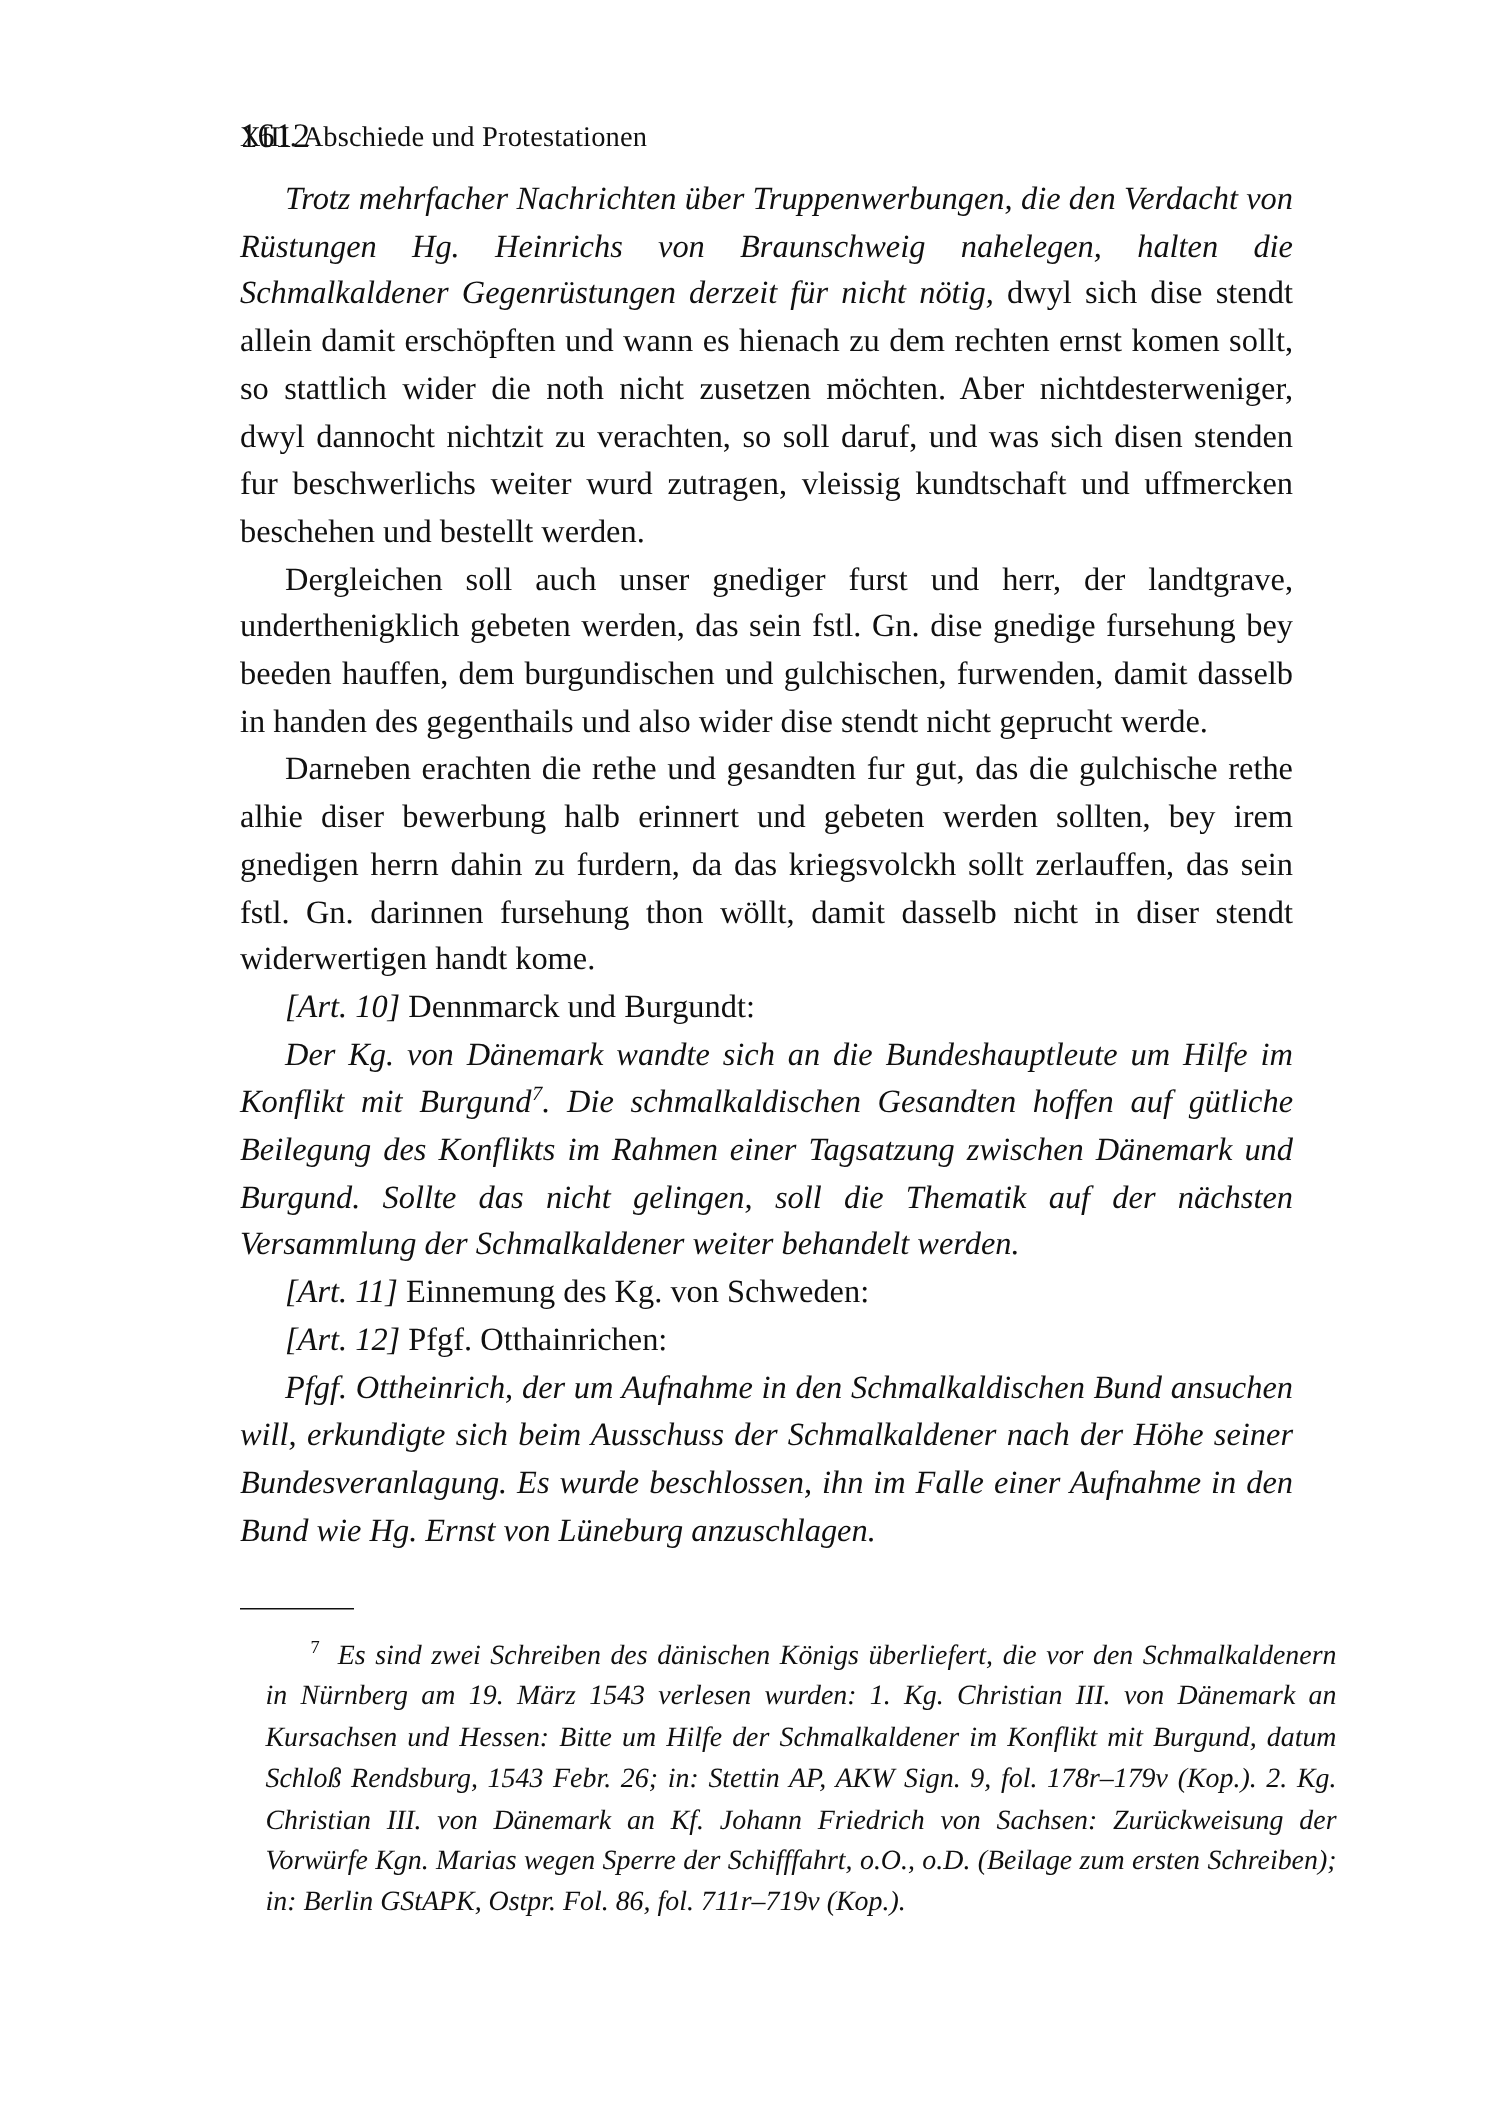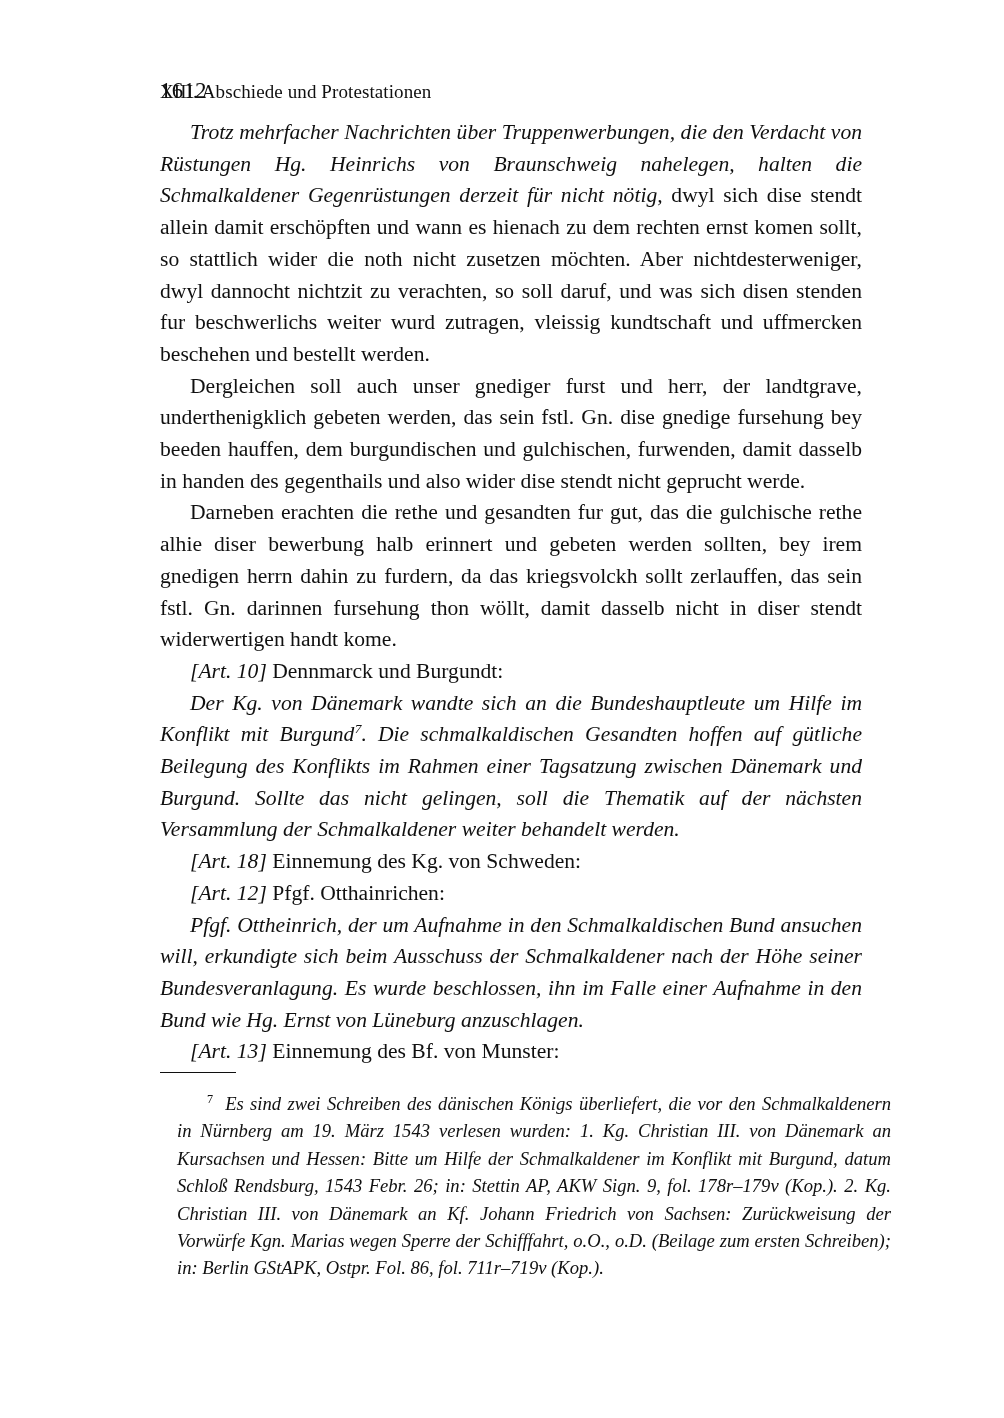--- a/index.html
+++ b/index.html
@@ -128,28 +128,27 @@
     <p class="para"><span class="it">Trotz mehrfacher Nachrichten über Truppenwerbungen, die den Verdacht von Rüstungen Hg. Heinrichs von Braunschweig nahelegen, halten die Schmalkaldener Gegenrüstungen derzeit für nicht nötig,</span><span class="rm"> dwyl sich dise stendt allein damit erschöpften und wann es hienach zu dem rechten ernst komen sollt, so stattlich wider die noth nicht zusetzen möchten. Aber nichtdesterweniger, dwyl dannocht nichtzit zu verachten, so soll daruf, und was sich disen stenden fur beschwerlichs weiter wurd zutragen, vleissig kundtschaft und uffmercken beschehen und bestellt werden.</span></p>
 
     <p class="para">Dergleichen soll auch unser gnediger furst und herr, der landtgrave, underthenigklich gebeten werden, das sein fstl. Gn. dise gnedige fursehung bey beeden hauffen, dem burgundischen und gulchischen, furwenden, damit dasselb in handen des gegenthails und also wider dise stendt nicht geprucht werde.</p>
 
     <p class="para">Darneben erachten die rethe und gesandten fur gut, das die gulchische rethe alhie diser bewerbung halb erinnert und gebeten werden sollten, bey irem gnedigen herrn dahin zu furdern, da das kriegsvolckh sollt zerlauffen, das sein fstl. Gn. darinnen fursehung thon wöllt, damit dasselb nicht in diser stendt widerwertigen handt kome.</p>
 
     <p class="para"><span class="it">[Art. 10]</span><span class="rm"> Dennmarck und Burgundt:</span></p>
 
     <p class="para"><span class="it">Der Kg. von Dänemark wandte sich an die Bundeshauptleute um Hilfe im Konflikt mit Burgund</span><sup class="fn">7</sup><span class="it">. Die schmalkaldischen Gesandten hoffen auf gütliche Beilegung des Konflikts im Rahmen einer Tagsatzung zwischen Dänemark und Burgund. Sollte das nicht gelingen, soll die Thematik auf der nächsten Versammlung der Schmalkaldener weiter behandelt werden.</span></p>
 
-    <p class="para"><span class="it">[Art. 18]</span><span class="rm"> Einnemung des Kg. von Schweden:</span></p>
+    <p class="para"><span class="it">[Art. 11]</span><span class="rm"> Einnemung des Kg. von Schweden:</span></p>
 
 
     <p class="para"><span class="it">[Art. 12]</span><span class="rm"> Pfgf. Otthainrichen:</span></p>
 
     <p class="para"><span class="it">Pfgf. Ottheinrich, der um Aufnahme in den Schmalkaldischen Bund ansuchen will, erkundigte sich beim Ausschuss der Schmalkaldener nach der Höhe seiner Bundesveranlagung. Es wurde beschlossen, ihn im Falle einer Aufnahme in den Bund wie Hg. Ernst von Lüneburg anzuschlagen.</span></p>
 
-    <p class="para"><span class="it">[Art. 13]</span><span class="rm"> Einnemung des Bf. von Munster:</span></p>
 
   </div>
 
   <div class="footnote-area">
     <div class="fn-rule"></div>
     <p class="footnote"><span class="fn-marker">7</span><span>Es sind zwei Schreiben des dänischen Königs überliefert, die vor den Schmalkaldenern in Nürnberg am 19. März 1543 verlesen wurden: 1. Kg. Christian III. von Dänemark an Kursachsen und Hessen: Bitte um Hilfe der Schmalkaldener im Konflikt mit Burgund, datum Schloß Rendsburg, 1543 Febr. 26; in: Stettin AP, AKW Sign. 9, fol. 178r–179v (Kop.). 2. Kg. Christian III. von Dänemark an Kf. Johann Friedrich von Sachsen: Zurückweisung der Vorwürfe Kgn. Marias wegen Sperre der Schifffahrt, o.O., o.D. (Beilage zum ersten Schreiben); in: Berlin GStAPK, Ostpr. Fol. 86, fol. 711r–719v (Kop.).</span></p>
   </div>
 
 </div>
 

